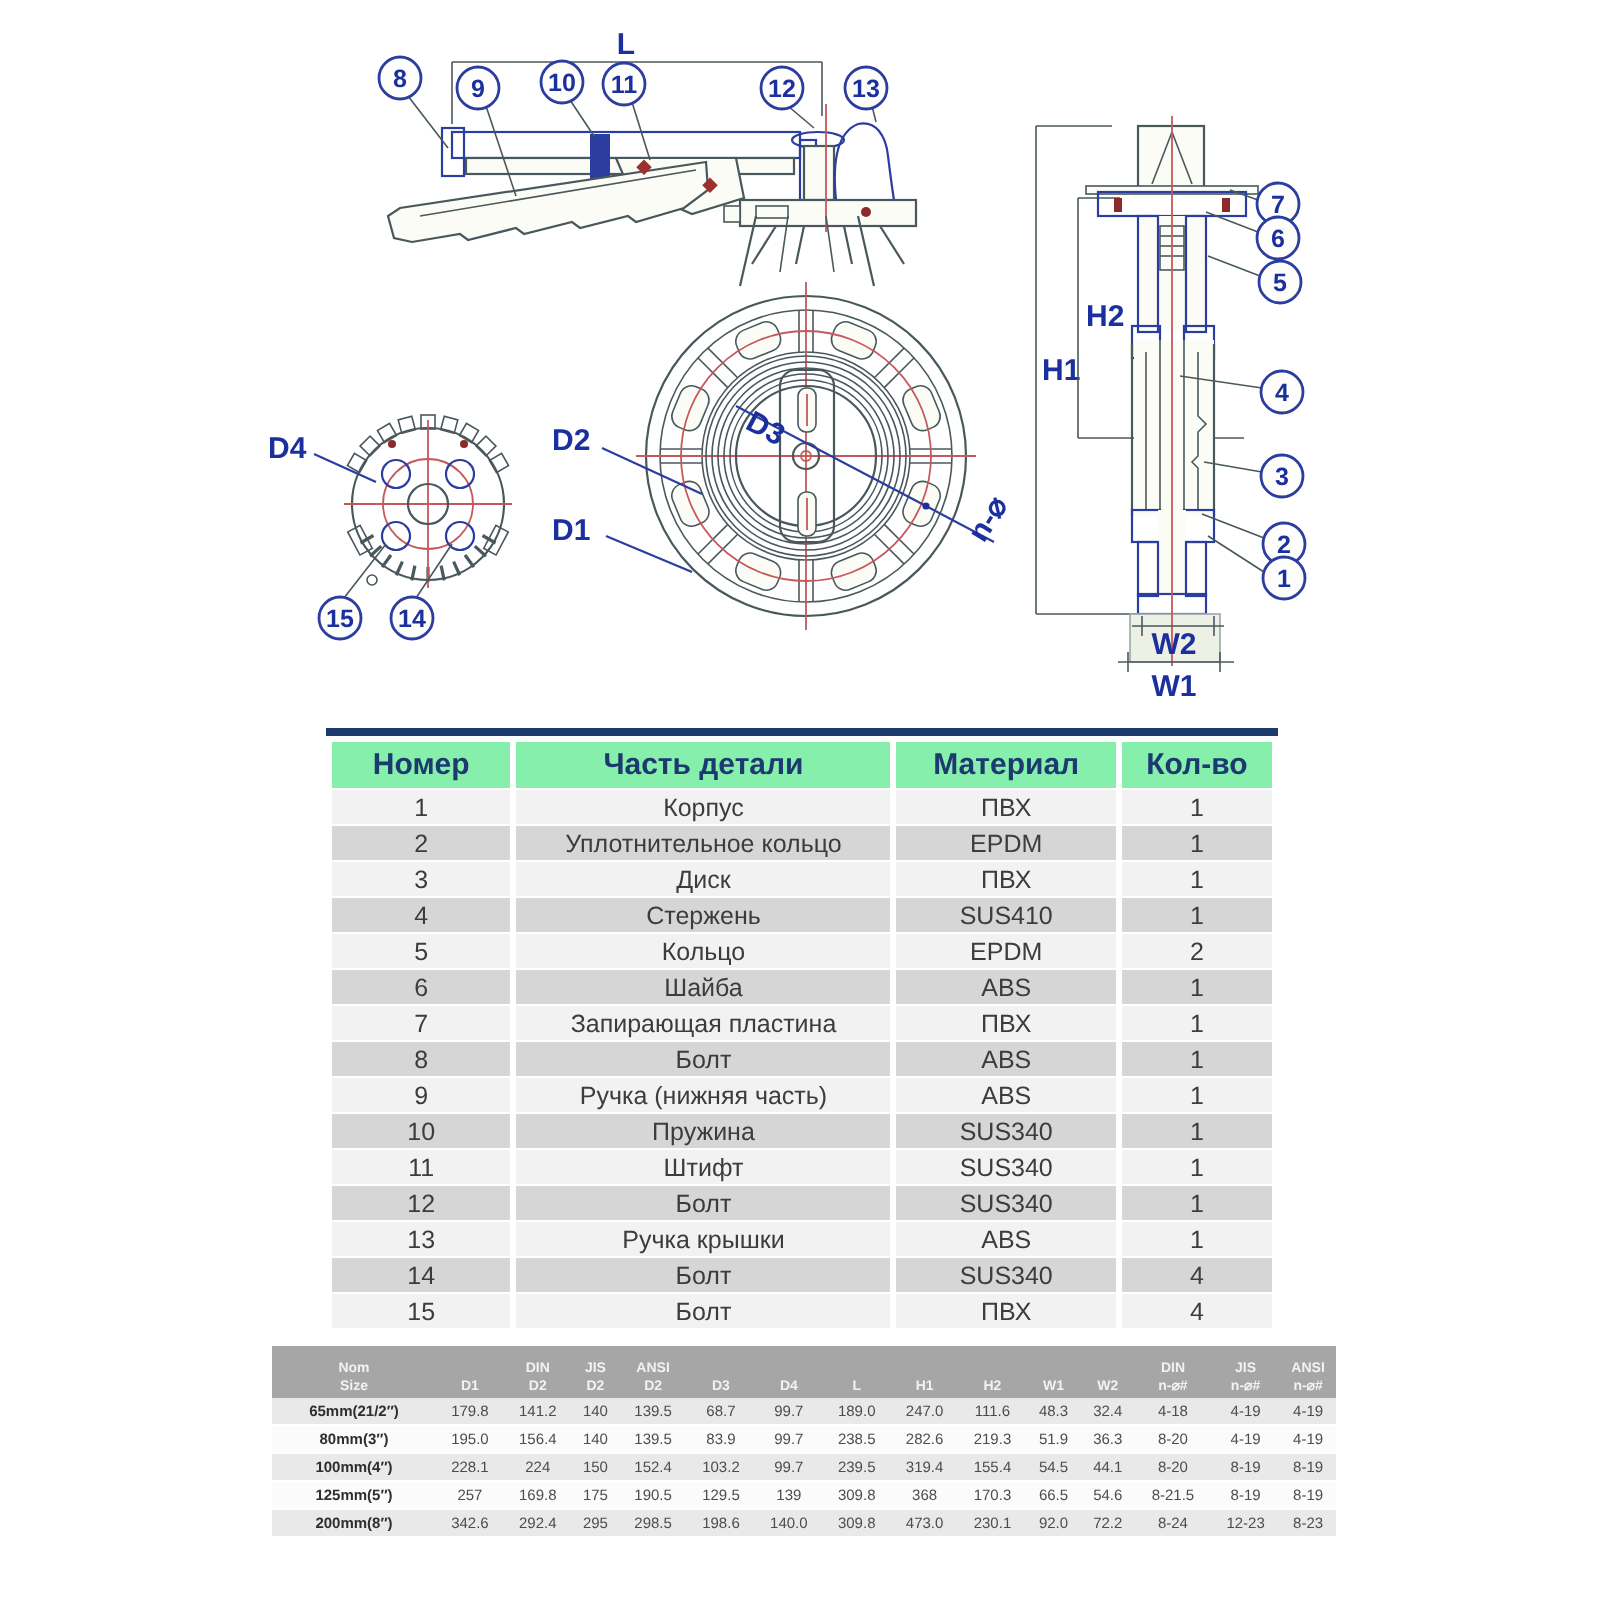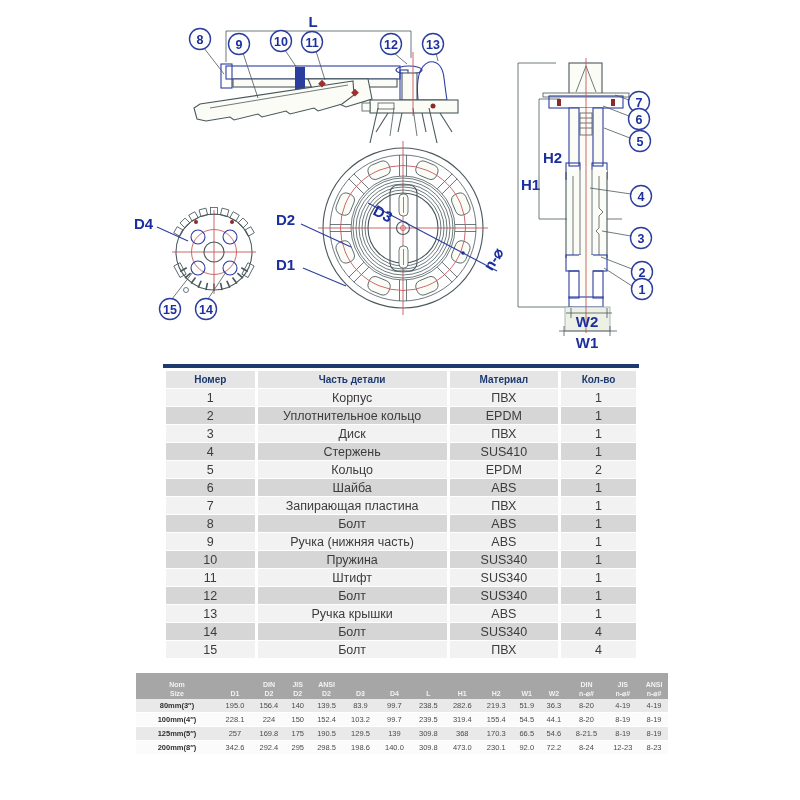--- a/index.html
+++ b/index.html
@@ -3,21 +3,21 @@
 <meta charset="utf-8">
 <style>
   html,body{margin:0;padding:0;background:#ffffff;}
   body{width:800px;height:800px;position:relative;font-family:"Liberation Sans",sans-serif;}
   #drawing{position:absolute;left:0;top:0;}
 
   
   .parts-wrap{position:absolute;left:163px;top:364px;width:476px;}
   .navy-bar{height:4px;background:#1c3a6b;margin-bottom:2px;}
   table.parts{width:100%;border-collapse:separate;border-spacing:3px 1px;}
-  table.parts th{background:#e5e5e5;color:#1d3a70;font-size:10px;font-weight:bold;padding:3px 2px;}
+  table.parts th{background:#86efac;color:#1d3a70;font-size:15px;font-weight:bold;padding:3px 2px;}
   table.parts td{font-size:12.5px;color:#3c3c3c;text-align:center;padding:0.5px 4px;line-height:16px;}
   table.parts tbody tr:nth-child(odd) td{background:#f2f2f2;}
   table.parts tbody tr:nth-child(even) td{background:#d6d6d6;}
   table.parts td:nth-child(1){width:86px;}
   table.parts td:nth-child(2){width:190px;}
   table.parts td:nth-child(3){width:106px;}
   table.parts td:nth-child(4){width:72px;}
 
   
   .dims-wrap{position:absolute;left:136px;top:673px;width:532px;}
@@ -482,20 +482,37 @@
             <div class="h-bot">n-⌀#</div>
           </th>
           <th>
             <div class="h-top">ANSI</div>
             <div class="h-bot">n-⌀#</div>
           </th>
         </tr>
       </thead>
     <tbody id="dims-body">
         <tr>
+          <td>65mm(21/2″)</td>
+          <td>179.8</td>
+          <td>141.2</td>
+          <td>140</td>
+          <td>139.5</td>
+          <td>68.7</td>
+          <td>99.7</td>
+          <td>189.0</td>
+          <td>247.0</td>
+          <td>111.6</td>
+          <td>48.3</td>
+          <td>32.4</td>
+          <td>4-18</td>
+          <td>4-19</td>
+          <td>4-19</td>
+        </tr>
+        <tr>
           <td>80mm(3″)</td>
           <td>195.0</td>
           <td>156.4</td>
           <td>140</td>
           <td>139.5</td>
           <td>83.9</td>
           <td>99.7</td>
           <td>238.5</td>
           <td>282.6</td>
           <td>219.3</td>

